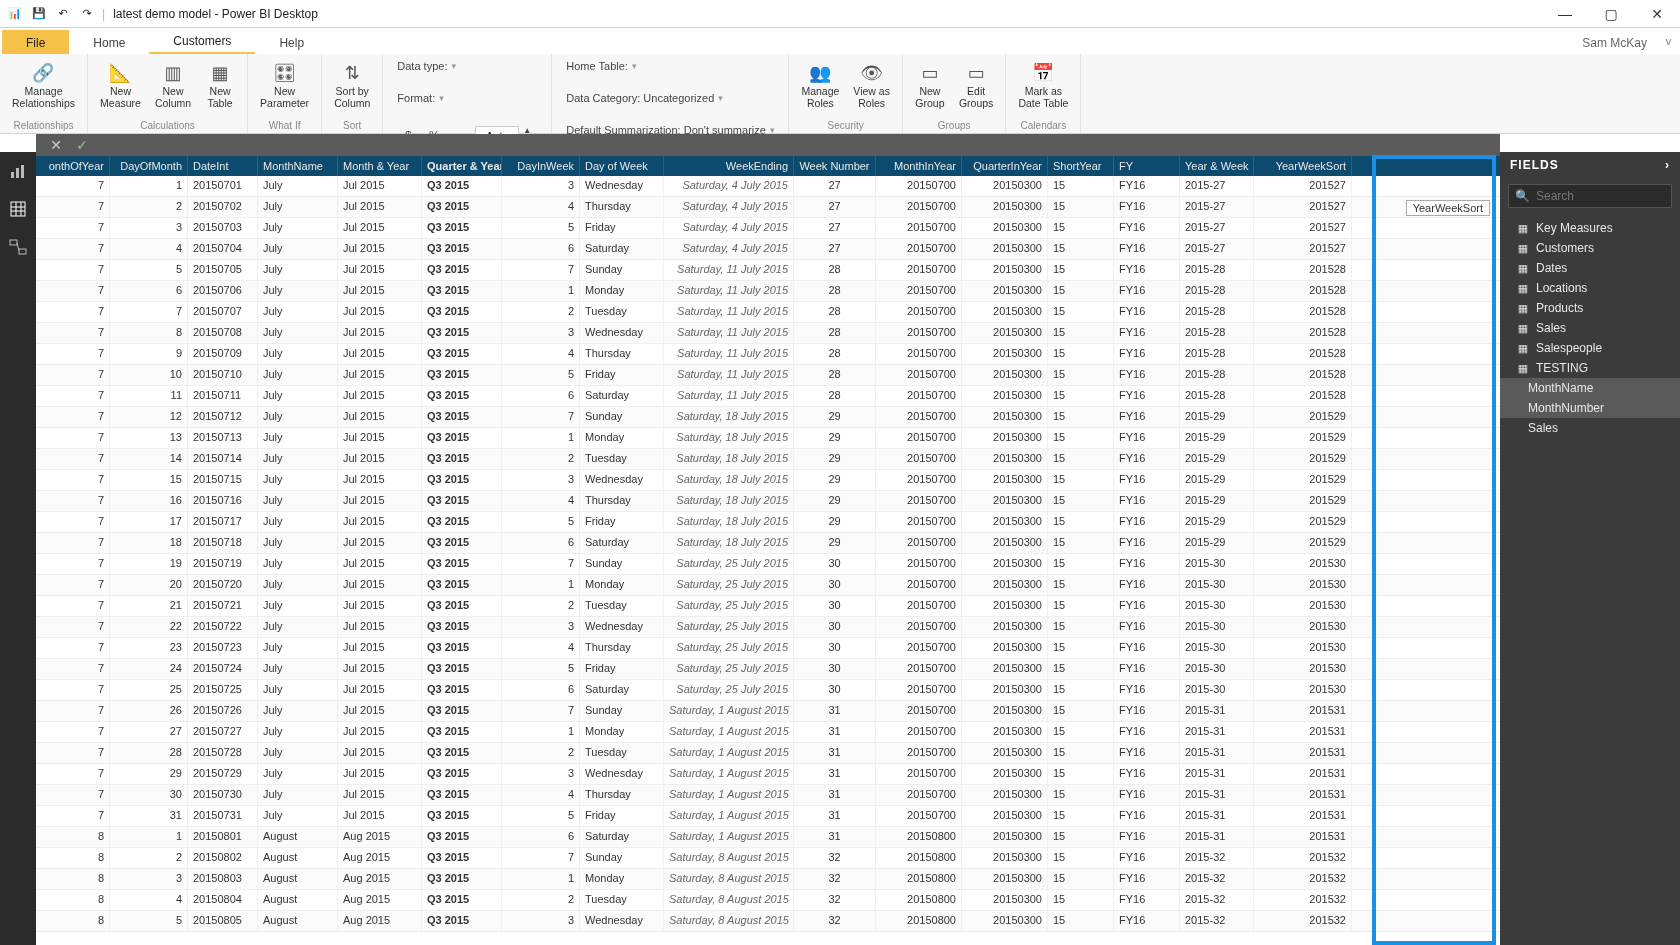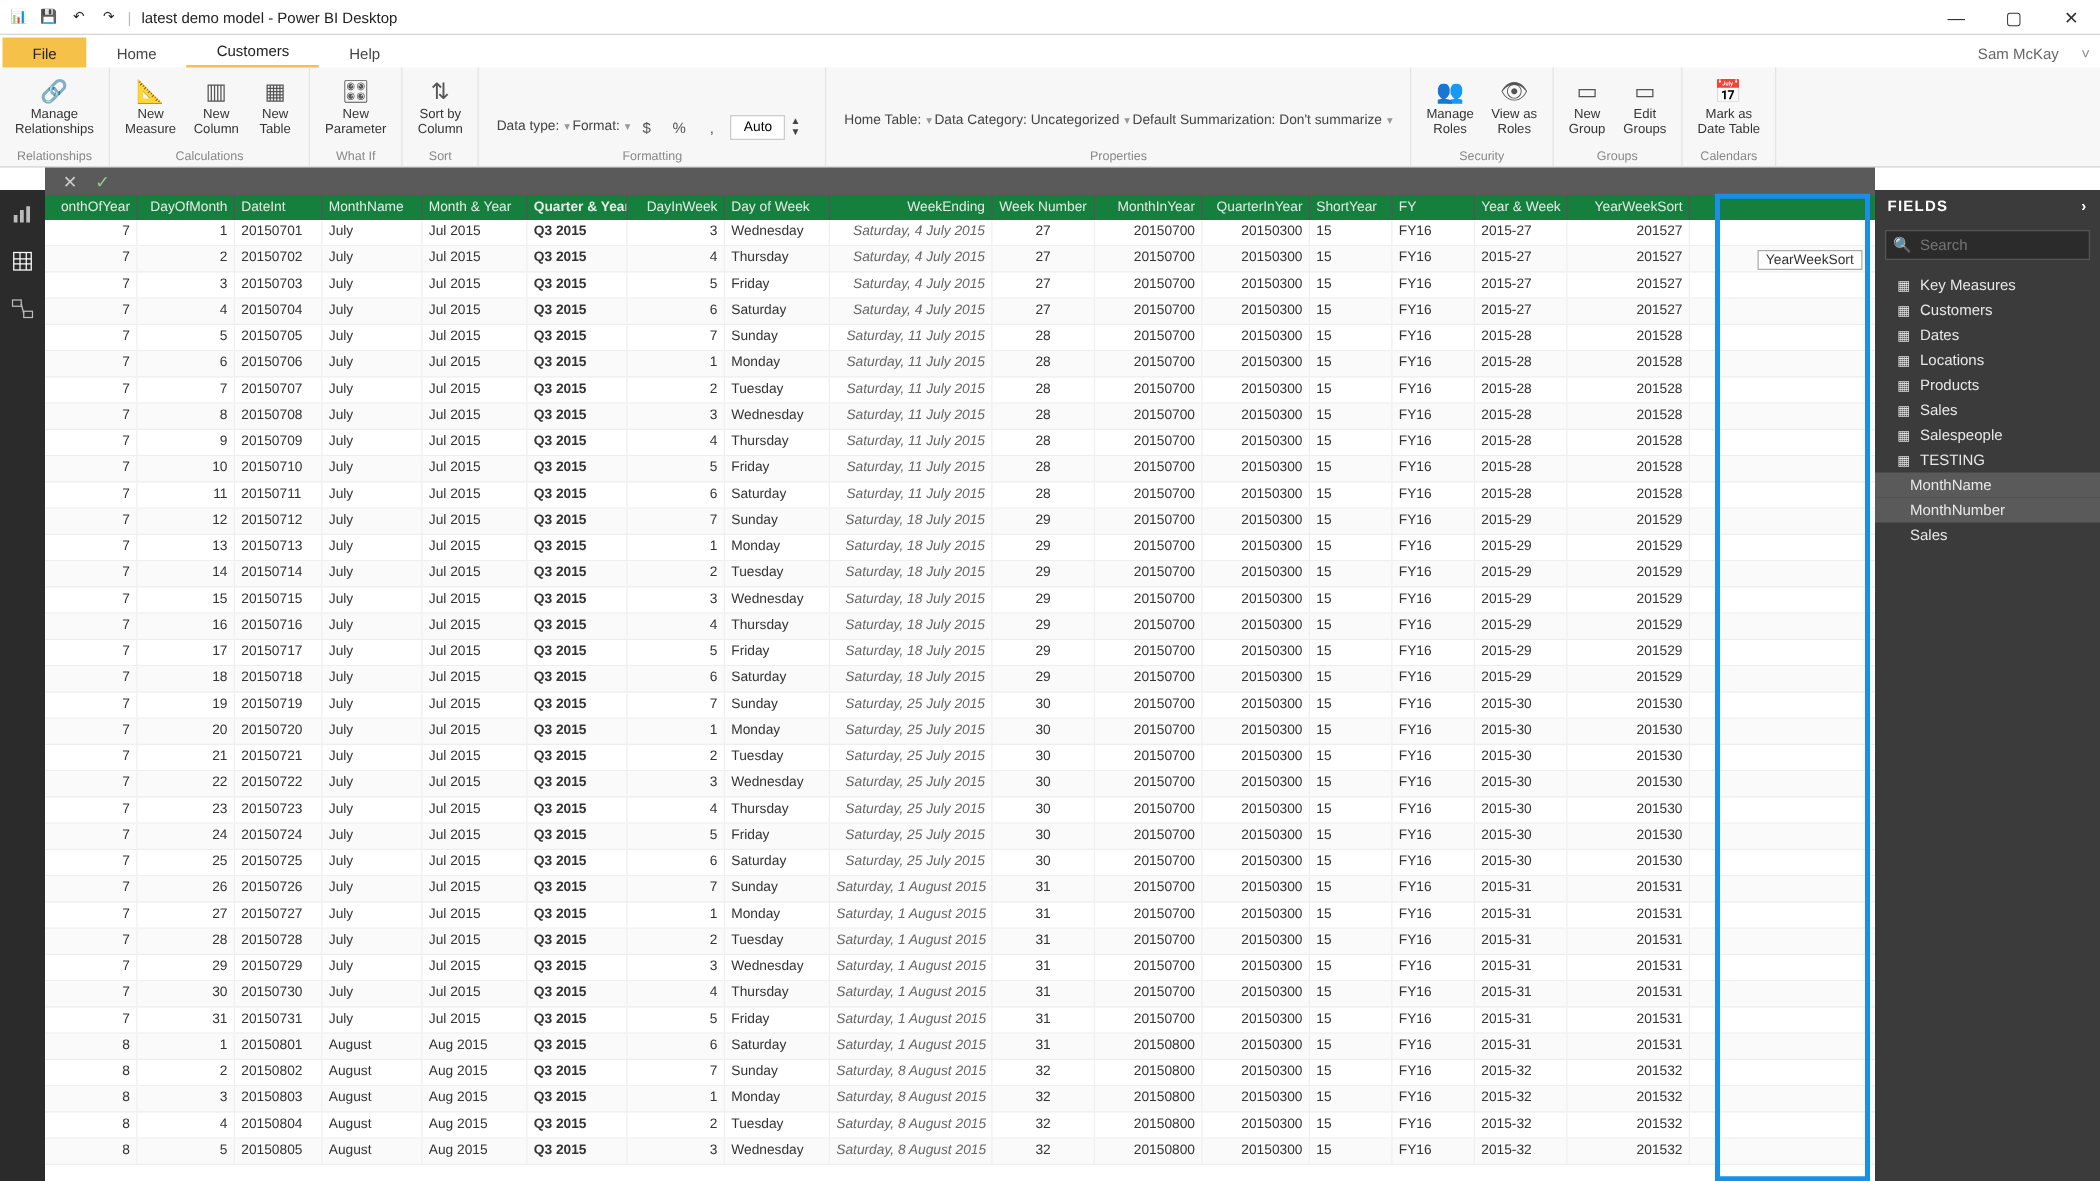--- a/index.html
+++ b/index.html
@@ -23,40 +23,40 @@
 .userdrop { padding:4px 8px; color:#888; }
 
 
 .ribbon { height:80px; background:#f7f7f7; border-bottom:1px solid #d4d4d4; display:flex; }
 .rgroup { display:flex; flex-direction:column; align-items:center; justify-content:space-between; padding:4px 6px 2px; border-right:1px solid #e4e4e4; }
 .rgroup .items { display:flex; gap:2px; }
 .rbtn { display:flex; flex-direction:column; align-items:center; justify-content:center; padding:2px 6px; min-width:42px; cursor:pointer; }
 .rbtn .ricon { width:28px; height:26px; display:flex; align-items:center; justify-content:center; color:#555; font-size:18px; }
 .rbtn .rlabel { font-size:10.5px; color:#333; text-align:center; line-height:1.1; white-space:pre; }
 .rgroup .gname { font-size:10px; color:#888; }
-.propcol { display:flex; flex-direction:row; gap:2px; padding:2px 8px; font-size:11px; color:#444; justify-content:center;margin-top:30px; }
+.propcol { display:flex; flex-direction:column; gap:20px; padding:2px 8px; font-size:11px; color:#444; justify-content:center; }
 .proprow { display:flex; align-items:center; gap:4px; white-space:nowrap; }
 .proprow .drop { color:#999; font-size:9px; }
 .fmtbar { display:flex; gap:4px; align-items:center; padding-top:2px; }
 .fmtbtn { width:22px; height:20px; border:1px solid transparent; display:flex;align-items:center;justify-content:center; font-size:12px;color:#555; }
 .fmtinput { width:44px; height:20px; border:1px solid #ccc; font-size:11px; text-align:center; }
 .fmtstep { width:14px; height:20px; display:flex;flex-direction:column; }
 
 
 .leftrail { position:absolute; left:0; top:152px; width:36px; bottom:0; background:#2b2b2b; display:flex; flex-direction:column; align-items:center; padding-top:4px; gap:8px; }
 .railbtn { width:30px; height:30px; display:flex;align-items:center;justify-content:center; color:#bbb; cursor:pointer; }
 .railbtn.active { color:#fff; }
 
 
 .main { position:absolute; left:36px; top:134px; right:180px; bottom:0; display:flex; flex-direction:column; }
 .formula { height:22px; background:#5a5a5a; display:flex;align-items:center; gap:6px; padding:0 10px; }
 .formula .fbtn { width:20px; height:18px; color:#ccc; display:flex;align-items:center;justify-content:center; font-size:14px; }
 
 .grid { flex:1; overflow:hidden; display:flex; flex-direction:column; }
-.gridhead { display:flex; background:#15803d; color:#e8e8e8; font-size:11px; }
+.gridhead { display:flex; background:#0c4a6e; color:#e8e8e8; font-size:11px; }
 .gridhead .th { padding:4px 5px; border-right:1px solid #555; overflow:hidden; white-space:nowrap; position:relative; }
 .gridbody { flex:1; overflow-y:hidden; background:#fff; }
 .tr { display:flex; font-size:11px; color:#333; border-bottom:1px solid #eee; height:21px; }
 .tr:nth-child(even){ background:#fafafa; }
 .td { padding:3px 5px; border-right:1px solid #f0f0f0; overflow:hidden; white-space:nowrap; }
 
 .c-monthofyear{width:74px;text-align:right;}
 .c-dayofmonth{width:78px;text-align:right;}
 .c-dateint{width:70px;text-align:left;}
 .c-monthname{width:80px;}

